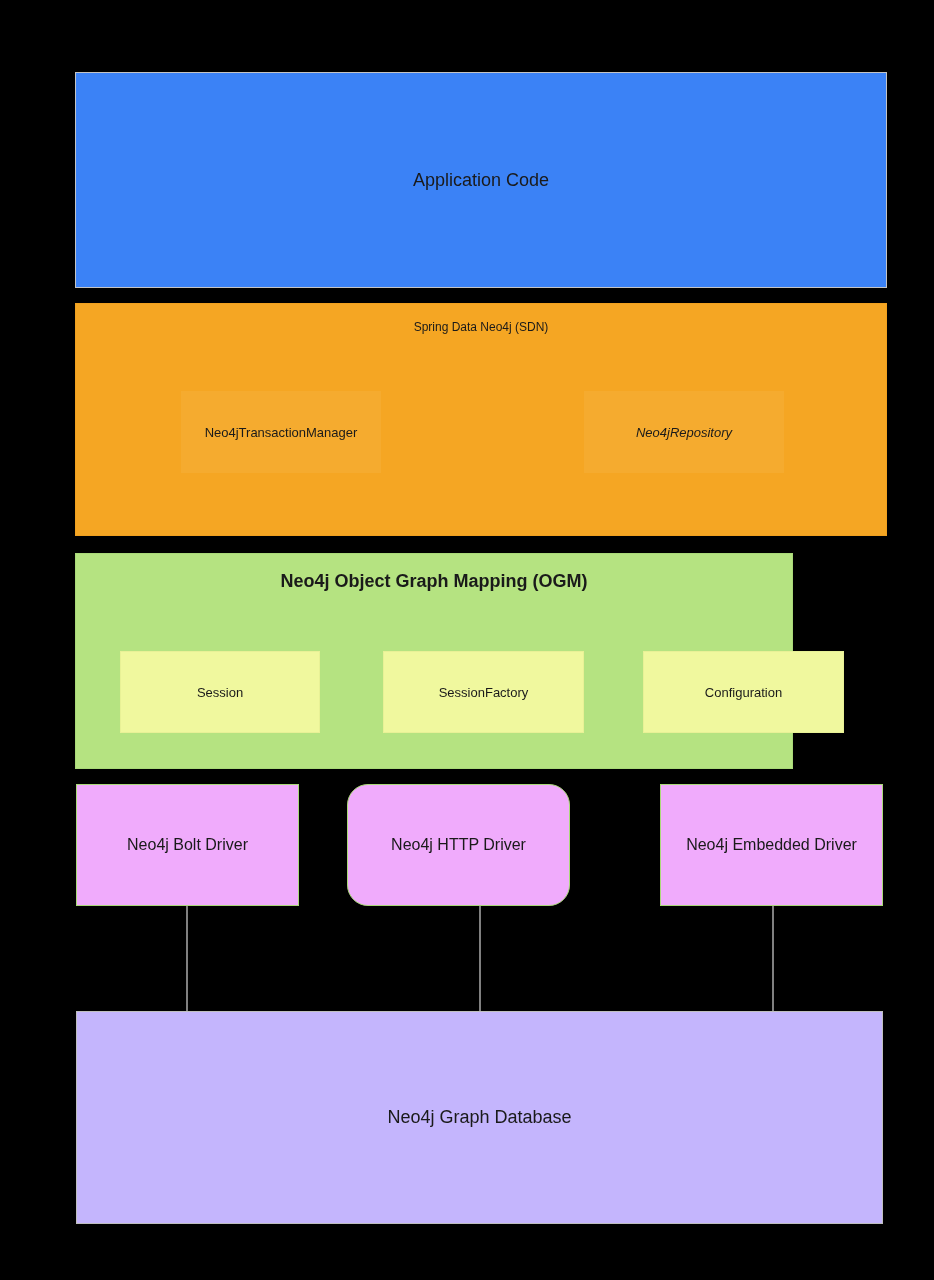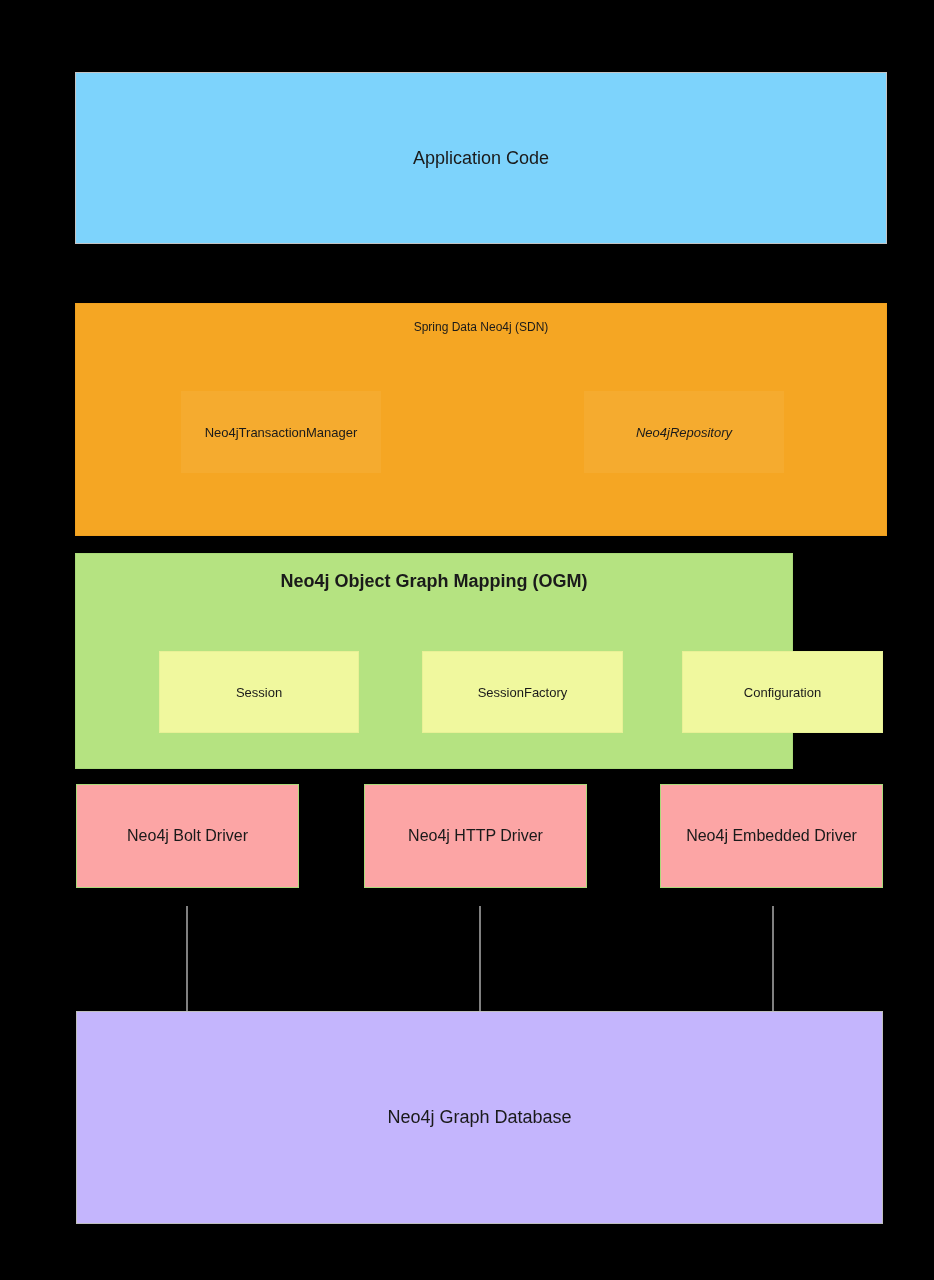--- a/index.html
+++ b/index.html
@@ -32,22 +32,22 @@
     color: #1a1a1a;
     text-align: center;
     white-space: nowrap;
   }
 
   
   .layer-app {
     left: 75px;
     top: 72px;
     width: 812px;
-    height: 172px;
-    background: #7dd3fc;
+    height: 216px;
+    background: #3b82f6;
     border: 1px solid #c4c4c4;
     font-size: 18px;
   }
 
   
   .layer-sdn {
     left: 75px;
     top: 303px;
     width: 812px;
     height: 233px;
@@ -104,38 +104,37 @@
     top: 97px;
     height: 80px;
     background: #f0f89e;
     border: 1px solid #e8f196;
     display: flex;
     align-items: center;
     justify-content: center;
     font-size: 13px;
     color: #1a1a1a;
     white-space: nowrap;
-    margin-left: 39px;
   }
   .ogm-sub-0 { left: 44px;  width: 198px; }
   .ogm-sub-1 { left: 307px; width: 199px; }
   .ogm-sub-2 { left: 567px; width: 199px; }
 
   
   .driver {
     top: 784px;
-    height: 104px;
+    height: 122px;
     width: 223px;
-    background: #fca5a5;
+    background: #f0abfc;
     border: 1px solid #abd97a;
     font-size: 16px;
     overflow: visible;
   }
   .driver-0 { left: 76px; }
-  .driver-1 { left: 364px; }
+  .driver-1 { left: 347px; border-radius: 21px; }
   .driver-2 { left: 660px; }
 
   
   .connector {
     position: absolute;
     top: 906px;
     width: 2px;
     height: 105px;
     background: #808080;
   }

